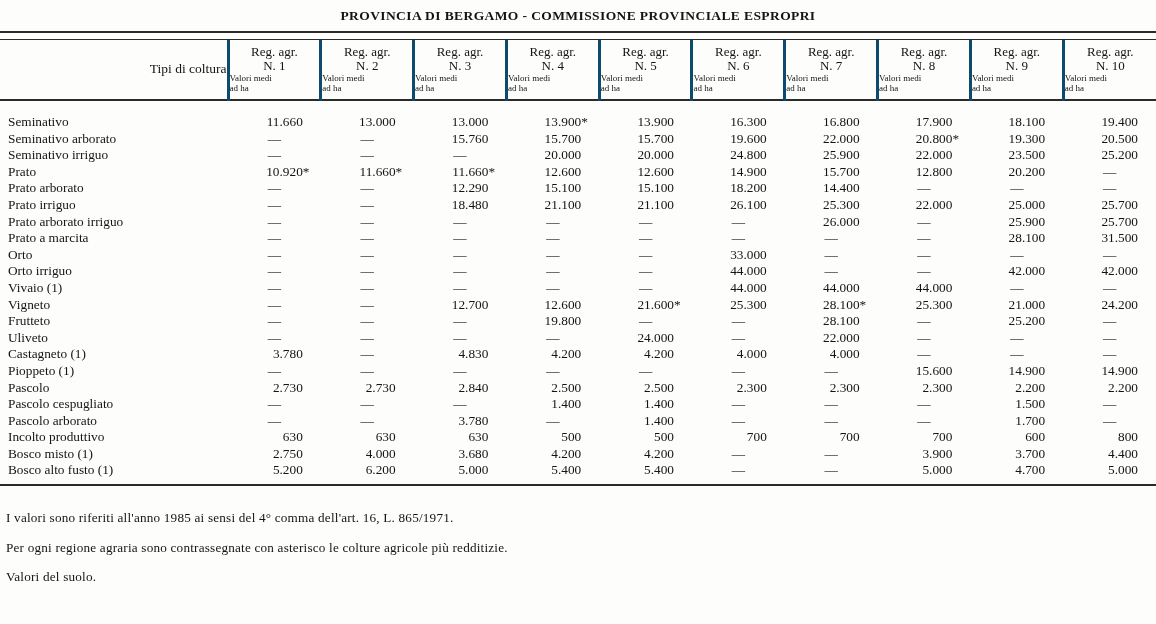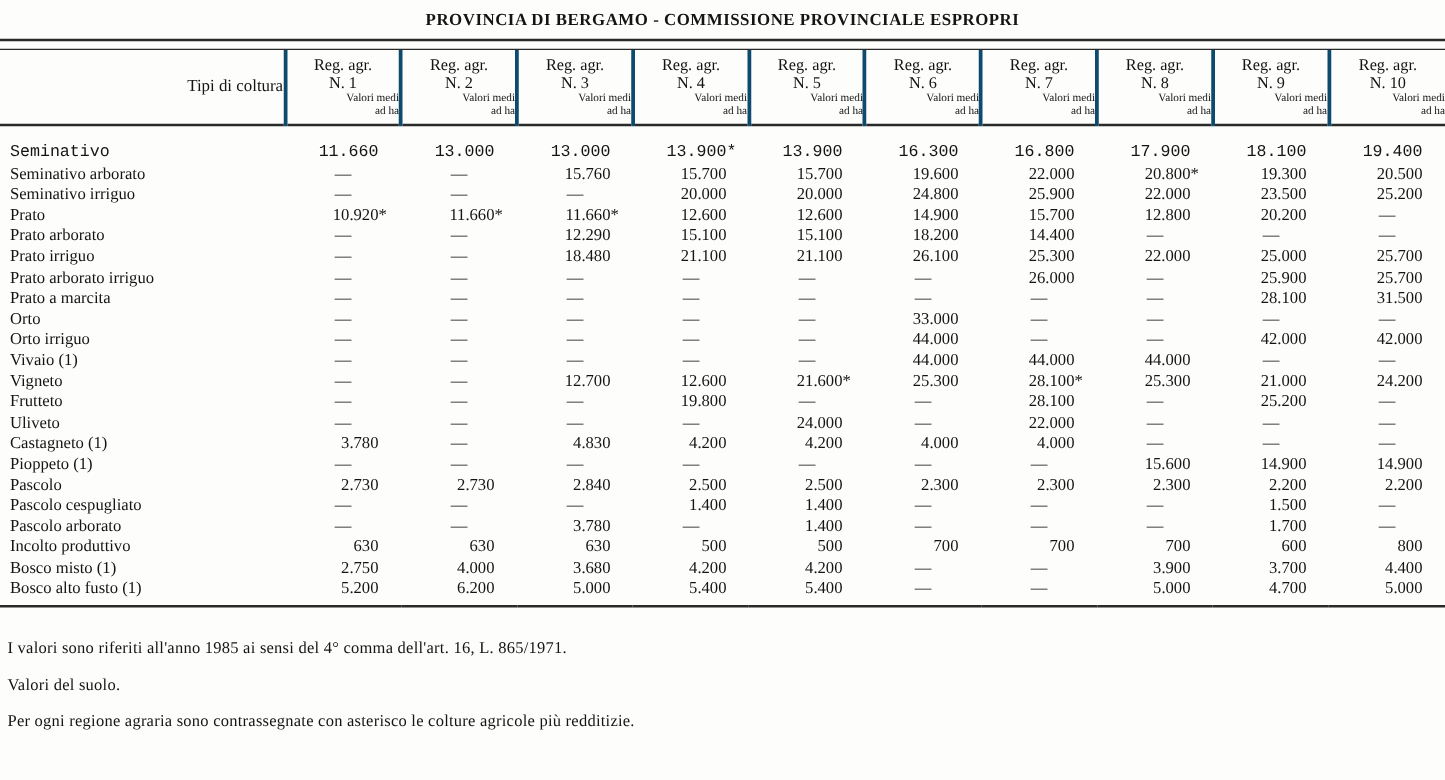--- a/index.html
+++ b/index.html
@@ -38,28 +38,28 @@
     padding:5px 0 6px 0;
   }
   thead th.data-h{border-left:3px solid #0c4a6e;text-align:center;}
   thead th.label-h{
     text-align:right;
     vertical-align:middle;
     padding-left:8px;
     font-size:13.5px;
   }
   .hbig{font-size:13px;line-height:14px;text-align:center;}
-  .hsmall{font-size:9px;line-height:10px;text-align:right;}
+  .hsmall{font-size:9px;line-height:10px;text-align:left;}
   tbody td{
     font-size:13.3px;
     line-height:16.6px;
     padding:0;
     white-space:nowrap;
   }
-  tbody tr:first-child td{padding-top:13px;font-family:Liberation Mono, monospace;}
+  tbody tr:first-child td{padding-top:13px;}
   tbody tr:last-child td{padding-bottom:5px;margin-left:48px;}
   td.rlabel{padding-left:8px;}
   td.num{text-align:right;padding-right:18px;}
   td.dash{text-align:center;}
   .ast{display:inline-block;width:0;white-space:pre;}
   .footnotes{margin:25px 0 0 6px;}
   .footnotes p{
     margin:0 0 15.5px 0;
     font-size:13.2px;
     line-height:14px;
@@ -429,17 +429,17 @@
           <td class="dash">—</td>
           <td class="num">5.000</td>
           <td class="num">4.700</td>
           <td class="num">5.000</td>
         </tr>
       </tbody>
   </table>
 
   <div class="footnotes">
     <p>I valori sono riferiti all'anno 1985 ai sensi del 4° comma dell'art. 16, L. 865/1971.</p>
+    <p>Per ogni regione agraria sono contrassegnate con asterisco le colture agricole più redditizie.</p>
     <p>Valori del suolo.</p>
-    <p>Per ogni regione agraria sono contrassegnate con asterisco le colture agricole più redditizie.</p>
   </div>
 
 </div>
 
 </body></html>

